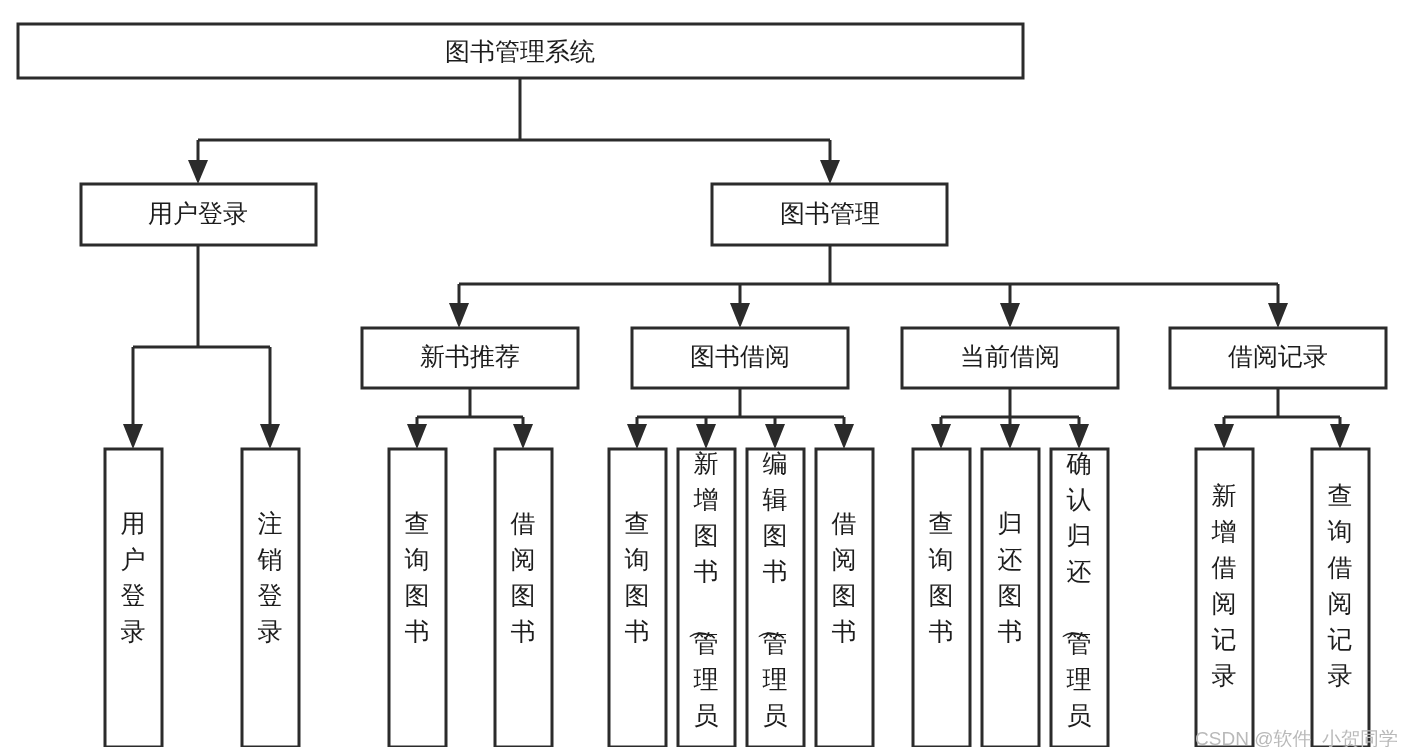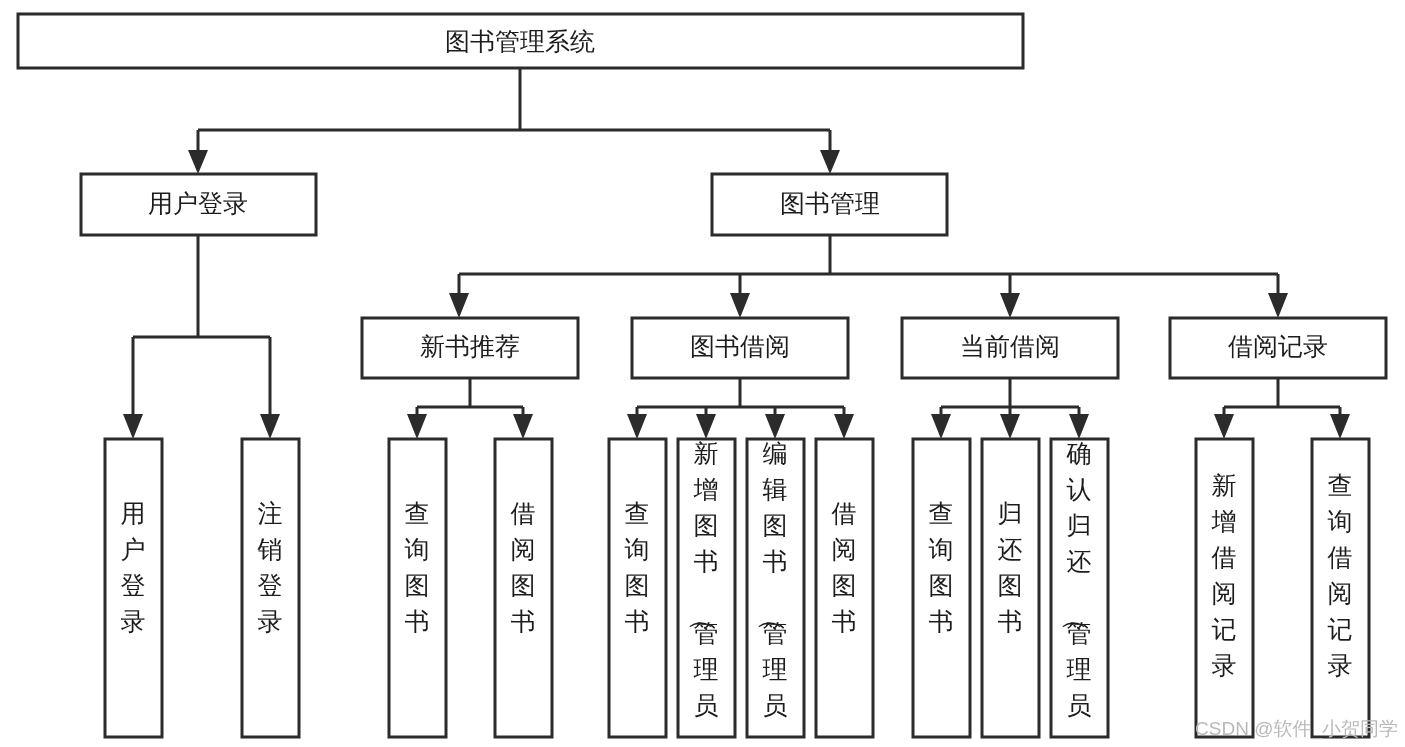--- a/index.html
+++ b/index.html
@@ -9,21 +9,21 @@
   }
   body {
     width: 1405px;
     height: 747px;
     font-family: "Liberation Sans", "DejaVu Sans", sans-serif;
     overflow: hidden;
     position: relative;
   }
   #diagram-root {
     position: absolute;
-    left: 0; top: 2px;
+    left: 0; top: 12px;
     width: 1405px;
     height: 583px;
   }
   svg.canvas {
     display: block;
     width: 1405px;
     height: 747px;
   }
   .node-rect {
     fill: #ffffff;

